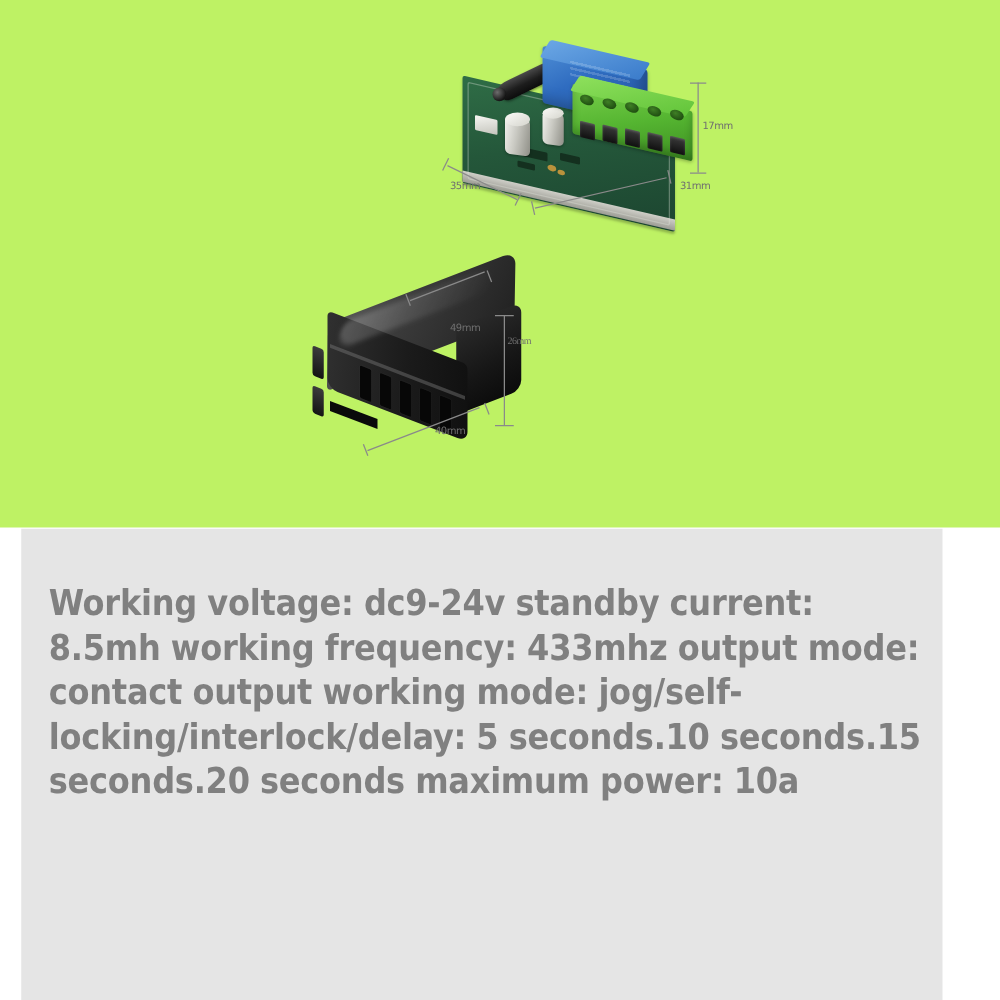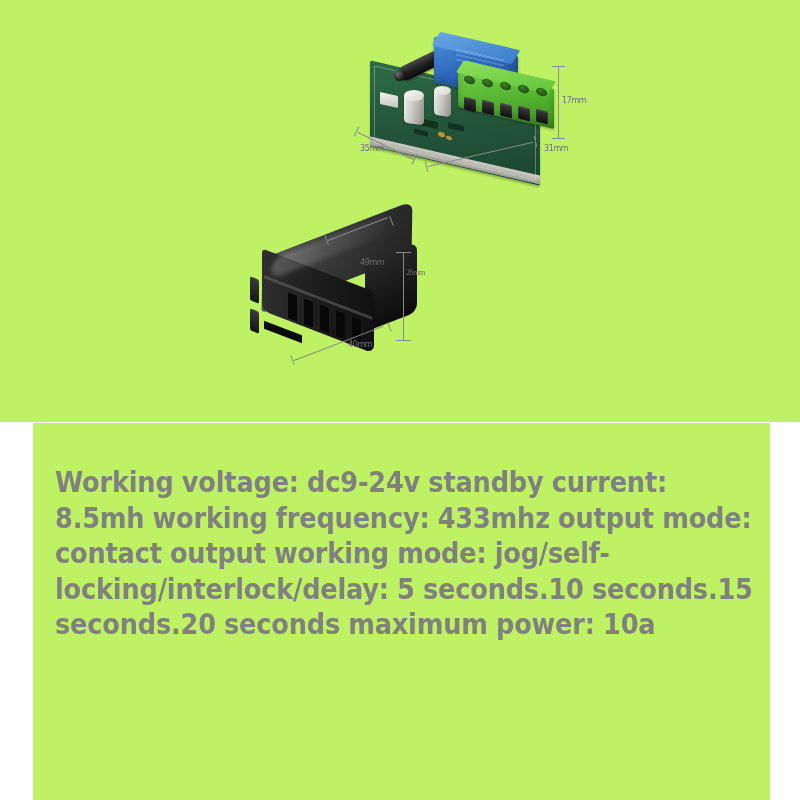--- a/index.html
+++ b/index.html
@@ -245,23 +245,23 @@
   }
   .case-foot {
     position: absolute;
     background: #0a0a0a;
     transform: skewY(21deg);
   }
 
   
   .spec-panel {
     position: absolute;
-    left: 33px; top: 423px;
+    left: 17px; top: 423px;
     width: 737px; height: 377px;
-    background: #bef264;
+    background: #e5e5e5;
   }
   .spec-text {
     position: absolute;
     left: 22px; top: 42px;
     width: 700px;
     margin: 0;
     font-family: "DejaVu Sans Condensed", "Liberation Sans Narrow", "Liberation Sans", sans-serif;
     font-size: 28.5px;
     font-weight: bold;
     line-height: 35.5px;

